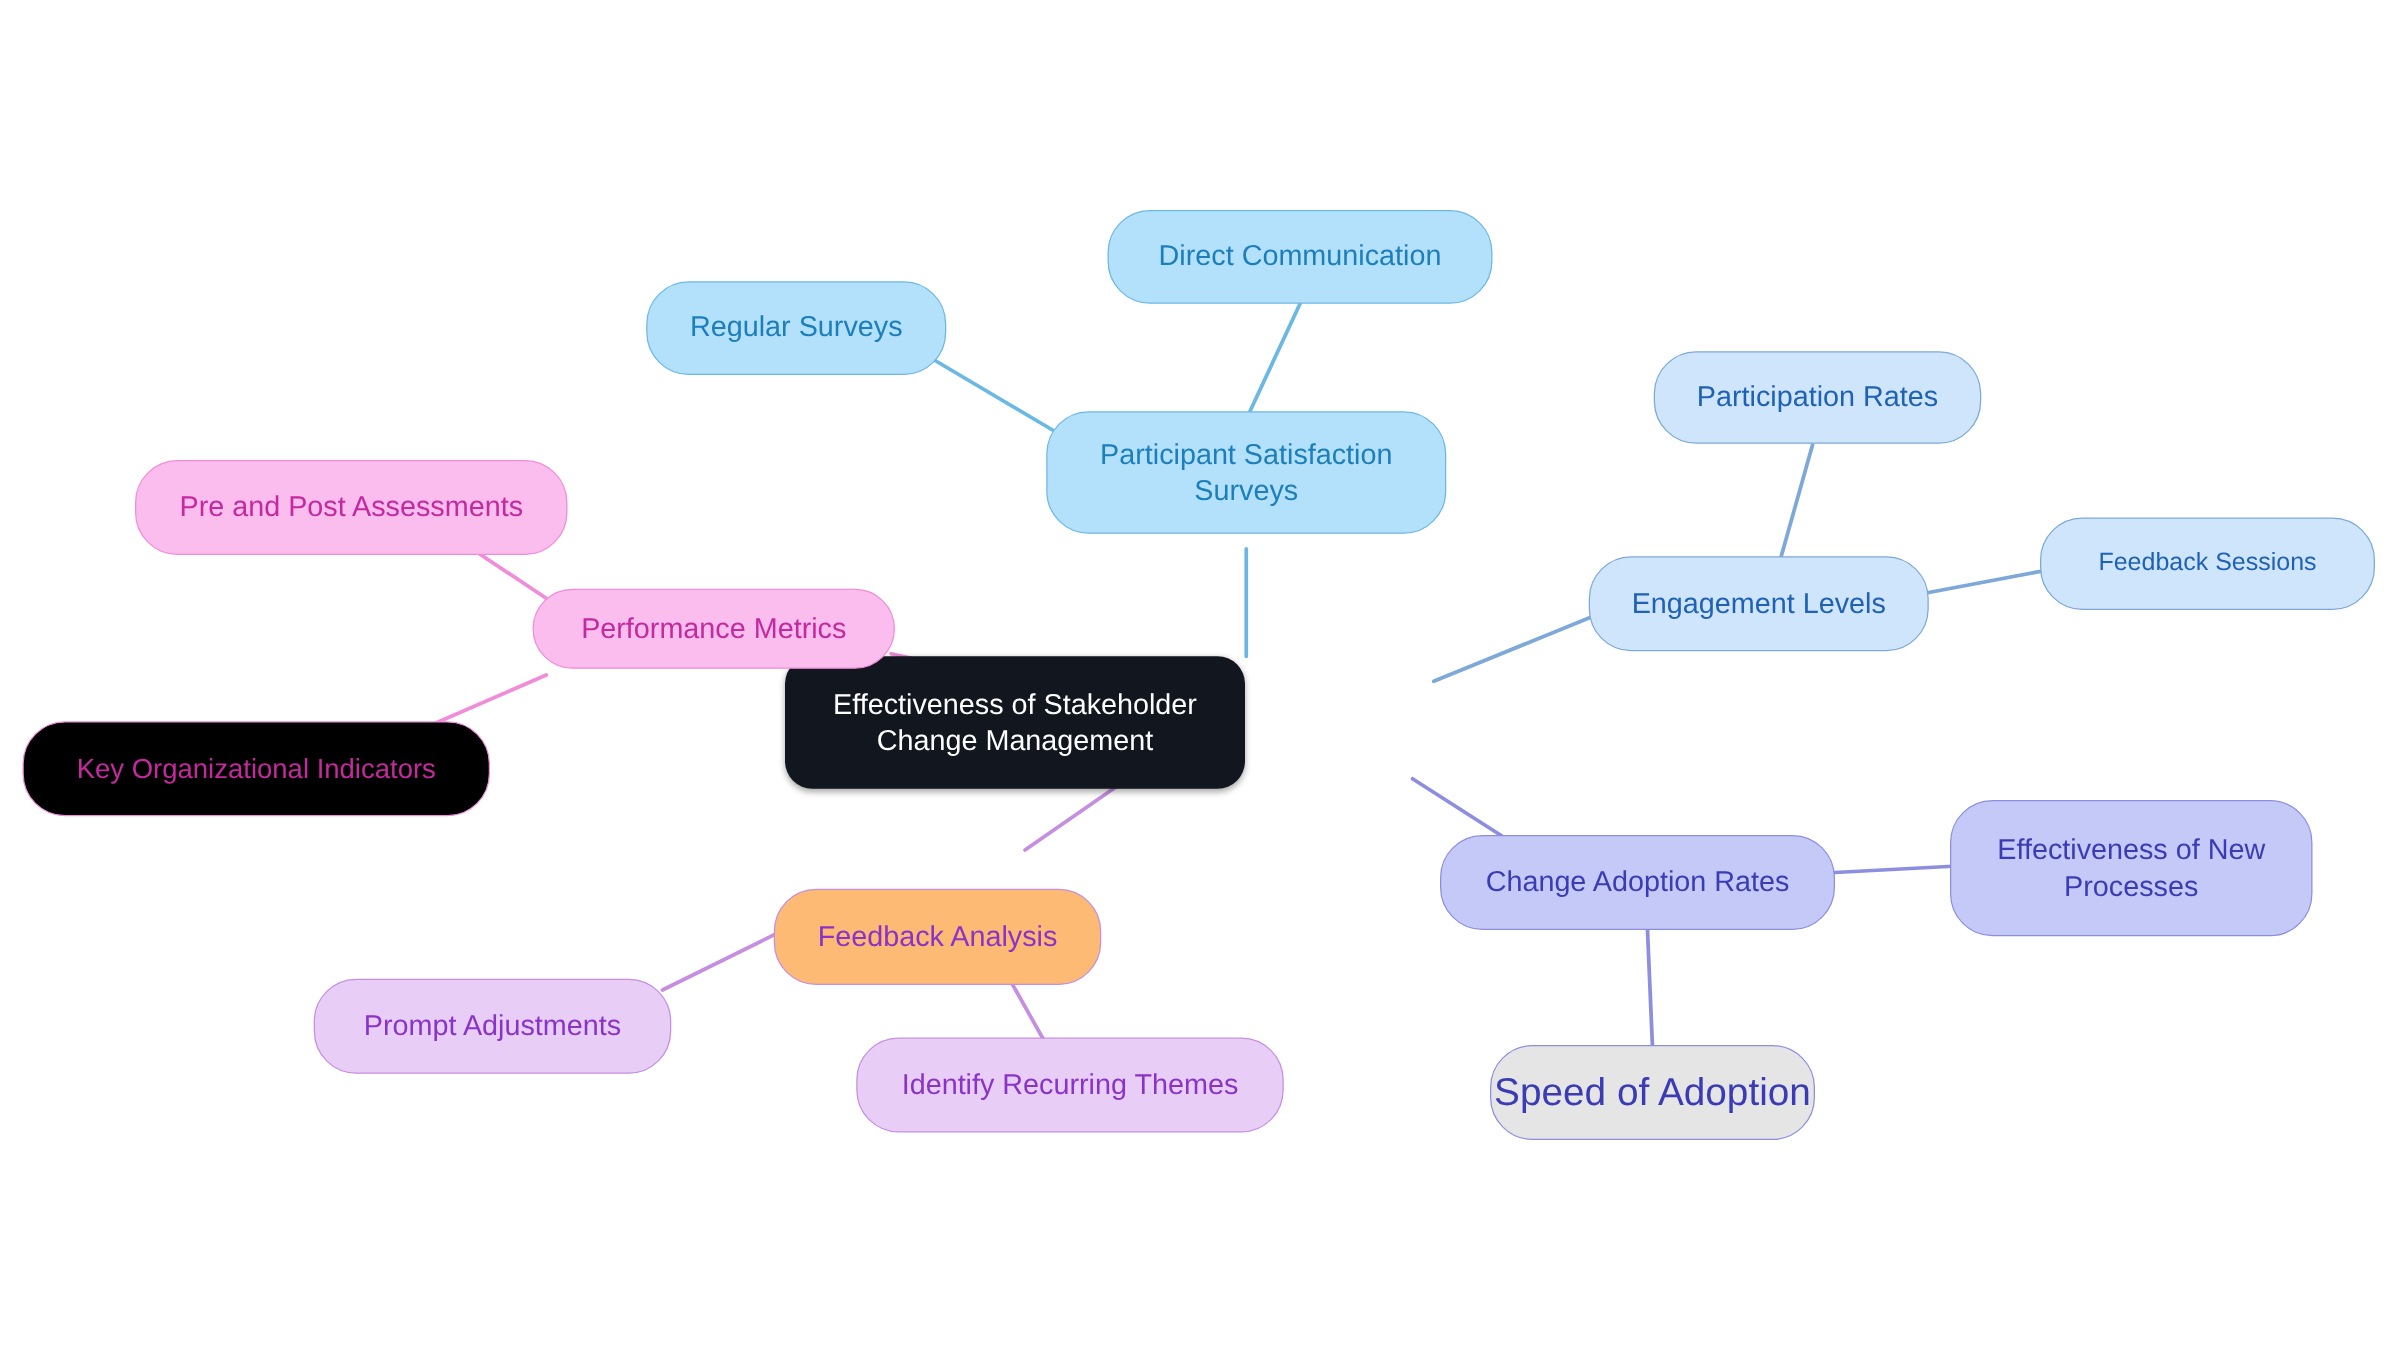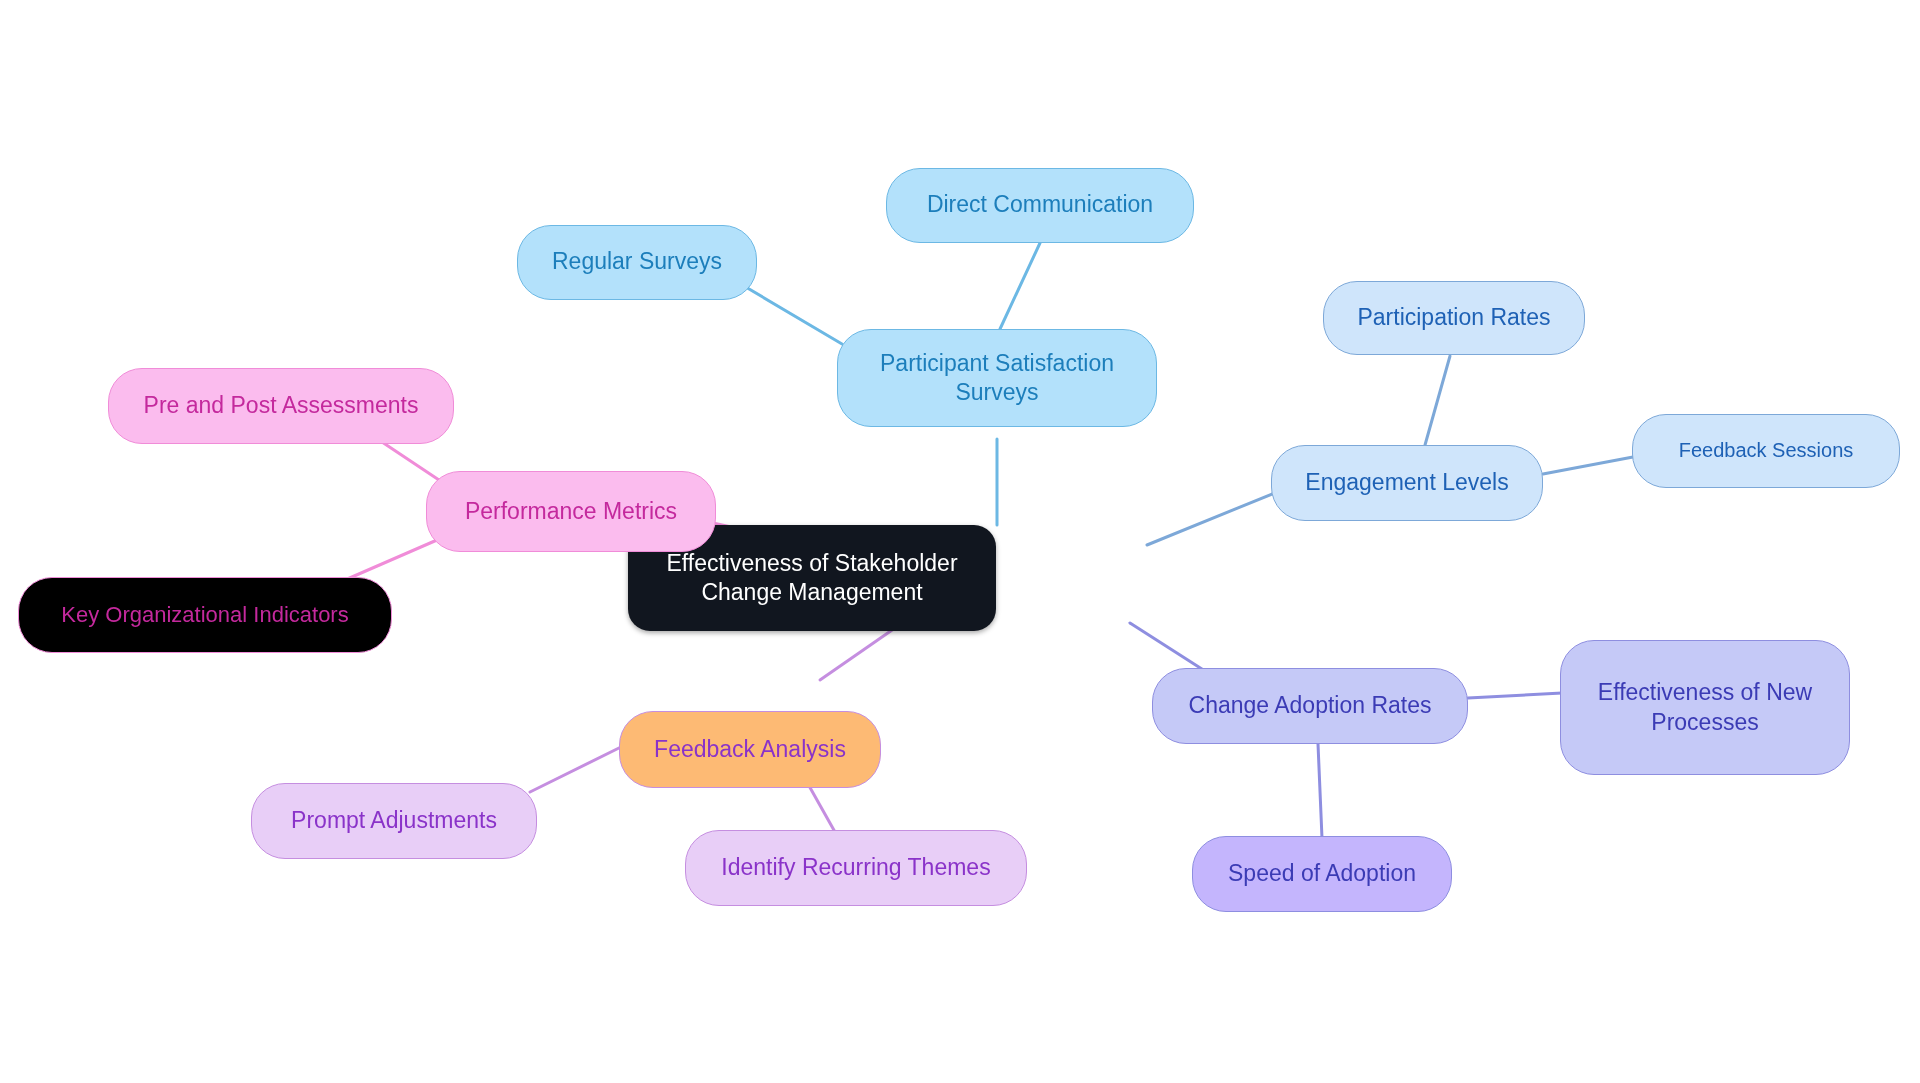--- a/index.html
+++ b/index.html
@@ -68,23 +68,23 @@
       <div class="node root" style="left: 628px; top: 525px; width: 368px; height: 106px; background: rgb(17, 22, 31); color: rgb(255, 255, 255); border-color: rgb(17, 22, 31); border-radius: 22px; font-size: 23px;"><span>Effectiveness of Stakeholder
 Change Management</span></div>
       <div class="node" style="left: 837px; top: 329px; width: 320px; height: 98px; background: rgb(179, 225, 251); color: rgb(28, 126, 187); border-color: rgb(108, 184, 228); border-radius: 34px; font-size: 23px;"><span>Participant Satisfaction
 Surveys</span></div>
       <div class="node" style="left: 886px; top: 167.5px; width: 308px; height: 75px; background: rgb(179, 225, 251); color: rgb(28, 126, 187); border-color: rgb(108, 184, 228); border-radius: 34px; font-size: 23px;"><span>Direct Communication</span></div>
       <div class="node" style="left: 517px; top: 224.5px; width: 240px; height: 75px; background: rgb(179, 225, 251); color: rgb(28, 126, 187); border-color: rgb(108, 184, 228); border-radius: 34px; font-size: 23px;"><span>Regular Surveys</span></div>
       <div class="node" style="left: 1271px; top: 445px; width: 272px; height: 76px; background: rgb(207, 229, 251); color: rgb(30, 97, 181); border-color: rgb(125, 168, 216); border-radius: 34px; font-size: 23px;"><span>Engagement Levels</span></div>
       <div class="node" style="left: 1323px; top: 281px; width: 262px; height: 74px; background: rgb(207, 229, 251); color: rgb(30, 97, 181); border-color: rgb(125, 168, 216); border-radius: 34px; font-size: 23px;"><span>Participation Rates</span></div>
       <div class="node" style="left: 1632px; top: 414px; width: 268px; height: 74px; background: rgb(207, 229, 251); color: rgb(30, 97, 181); border-color: rgb(125, 168, 216); border-radius: 34px; font-size: 20px;"><span>Feedback Sessions</span></div>
       <div class="node" style="left: 1152px; top: 668px; width: 316px; height: 76px; background: rgb(197, 201, 247); color: rgb(59, 59, 181); border-color: rgb(142, 142, 224); border-radius: 34px; font-size: 23px;"><span>Change Adoption Rates</span></div>
-      <div class="node" style="left: 1560px; top: 640px; width: 290px; height: 135px; background: rgb(197, 201, 247); color: rgb(59, 59, 181); border-color: rgb(142, 142, 224); border-radius: 34px; font-size: 23px;"><span>Effectiveness of New
+      <div class="node" style="left: 1560px; top: 640px; width: 290px; height: 109px; background: rgb(197, 201, 247); color: rgb(59, 59, 181); border-color: rgb(142, 142, 224); border-radius: 34px; font-size: 23px;"><span>Effectiveness of New
 Processes</span></div>
-      <div class="node" style="left: 1192px; top: 836px; width: 260px; height: 76px; background: #c4b5fd; color: rgb(59, 59, 181); border-color: rgb(142, 142, 224); border-radius: 34px; font-size: 23px;"><span>Speed of Adoption</span></div>
+      <div class="node" style="left: 1192px; top: 836px; width: 260px; height: 76px; background: #e5e5e5; color: rgb(59, 59, 181); border-color: rgb(142, 142, 224); border-radius: 34px; font-size: 31px;"><span>Speed of Adoption</span></div>
       <div class="node" style="left: 619px; top: 711px; width: 262px; height: 77px; background: #fdba74; color: rgb(138, 51, 201); border-color: rgb(197, 142, 224); border-radius: 34px; font-size: 23px;"><span>Feedback Analysis</span></div>
       <div class="node" style="left: 251px; top: 783px; width: 286px; height: 76px; background: rgb(232, 206, 247); color: rgb(138, 51, 201); border-color: rgb(197, 142, 224); border-radius: 34px; font-size: 23px;"><span>Prompt Adjustments</span></div>
       <div class="node" style="left: 685px; top: 830px; width: 342px; height: 76px; background: rgb(232, 206, 247); color: rgb(138, 51, 201); border-color: rgb(197, 142, 224); border-radius: 34px; font-size: 23px;"><span>Identify Recurring Themes</span></div>
-      <div class="node" style="left: 426px; top: 471px; width: 290px; height: 81px; background: rgb(251, 188, 238); color: rgb(196, 41, 157); border-color: rgb(240, 140, 216); border-radius: 34px; font-size: 23px; justify-content: center;"><span>Performance Metrics</span></div>
+      <div class="node" style="left: 426px; top: 471px; width: 290px; height: 64px; background: rgb(251, 188, 238); color: rgb(196, 41, 157); border-color: rgb(240, 140, 216); border-radius: 34px; font-size: 23px; justify-content: center;"><span>Performance Metrics</span></div>
       <div class="node" style="left: 108px; top: 368px; width: 346px; height: 76px; background: rgb(251, 188, 238); color: rgb(196, 41, 157); border-color: rgb(240, 140, 216); border-radius: 34px; font-size: 23px;"><span>Pre and Post Assessments</span></div>
       <div class="node" style="left: 18px; top: 577px; width: 374px; height: 76px; background: #000000; color: rgb(196, 41, 157); border-color: rgb(240, 140, 216); border-radius: 34px; font-size: 22px;"><span>Key Organizational Indicators</span></div>
     </div>
 </div>
 
 </body></html>

